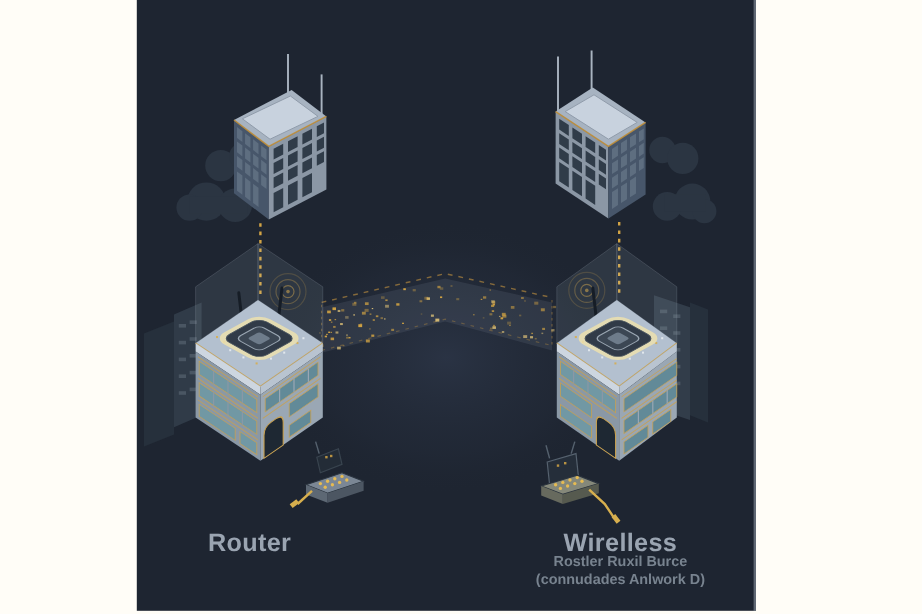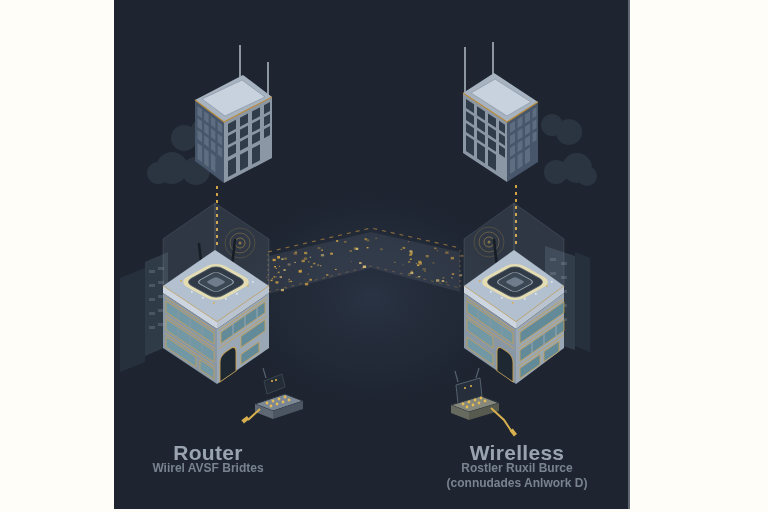--- a/index.html
+++ b/index.html
@@ -479,21 +479,20 @@
           <circle cx="365" cy="403" r="1.4"></circle>
             <circle cx="371" cy="401" r="1.4"></circle>
         </g>
         <path d="M377,408 L390,420 L398,432" stroke="#d7af4e" stroke-width="2" fill="none"></path>
         <rect x="396" y="430" width="7" height="4" fill="#d7af4e" transform="rotate(52 399 432)"></rect>
       </g>
     </svg>
 
     <div class="label-group left">
       <div class="label-title">Router</div>
-      <div class="label-line">Wiirel AVSF Bridtes</div>
     </div>
     <div class="label-group right">
       <div class="label-title">Wirelless</div>
       <div class="label-line">Rostler Ruxil Burce</div>
       <div class="label-line">(connudades Anlwork D)</div>
     </div>
 
   </div>
 </div>
 

